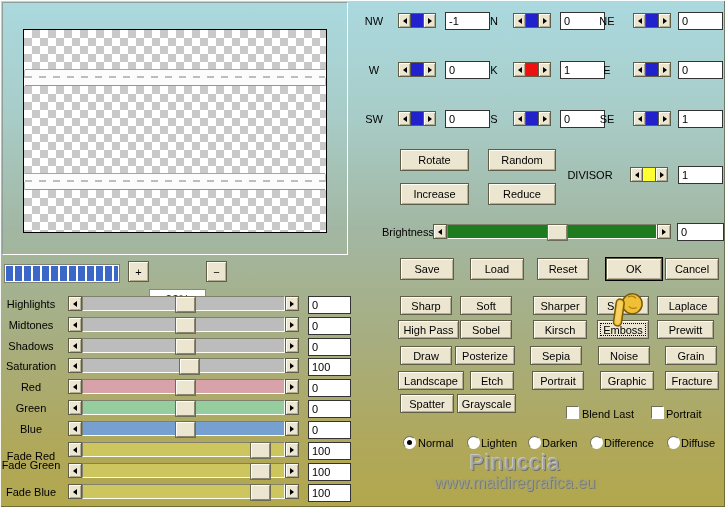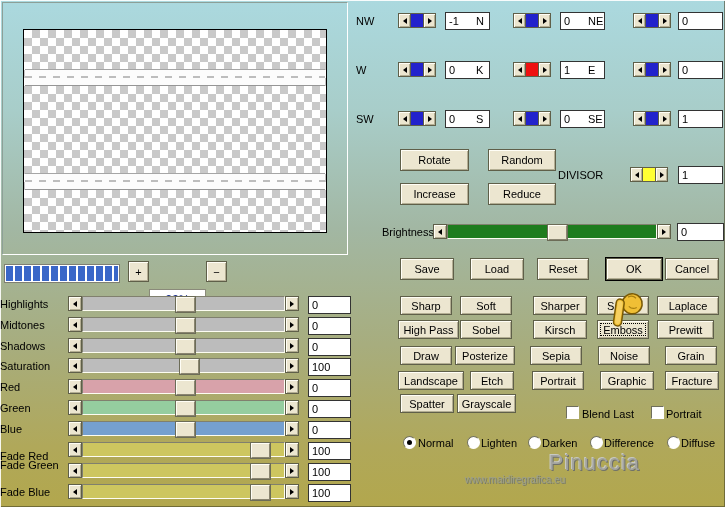--- a/index.html
+++ b/index.html
@@ -44,44 +44,44 @@
   .spin{position:absolute;height:15px;display:flex;}
   .sb{width:13px;height:15px;box-sizing:border-box;background:#ece6d0;border:1px solid #5f5f49;
       box-shadow:inset 1px 1px 0 #fffef6, inset -1px -1px 0 #b3ae93;
       display:flex;align-items:center;justify-content:center;}
   .mid{width:12px;height:15px;box-sizing:border-box;border-top:1px solid #5f5f49;border-bottom:1px solid #5f5f49;}
   .tl{width:0;height:0;border:3px solid transparent;border-right:4px solid #000;margin-left:-3px;}
   .tr{width:0;height:0;border:3px solid transparent;border-left:4px solid #000;margin-right:-3px;}
 
   
   .lbl{position:absolute;font-size:11px;white-space:nowrap;}
-  .rlbl{text-align:left;}
+  .rlbl{text-align:center;}
 
   
   .strack{position:absolute;height:15px;box-sizing:border-box;border:1px solid;
           border-color:#80806e #fdfdf2 #fdfdf2 #80806e;}
   .sthumb{position:absolute;top:0;width:17px;height:13px;background:#ece6d0;border:1px solid;
           border-color:#fffef6 #8a8570 #8a8570 #fffef6;box-shadow:0 0 0 1px #6c6c57;}
   .sarrow{position:absolute;width:14px;height:15px;box-sizing:border-box;background:#ece6d0;border:1px solid #5f5f49;
           box-shadow:inset 1px 1px 0 #fffef6, inset -1px -1px 0 #b3ae93;
           display:flex;align-items:center;justify-content:center;}
 
   
   .cbx{position:absolute;width:11px;height:11px;background:#fff;border:1px solid;
        border-color:#6f6f5c #ffffff #ffffff #6f6f5c;}
   .radio{position:absolute;width:11px;height:11px;border-radius:50%;background:#fff;border:1px solid;
          border-color:#6f6f5c #ffffff #ffffff #6f6f5c;}
   .radio.on::after{content:"";position:absolute;left:3px;top:3px;width:5px;height:5px;border-radius:50%;background:#000;}
 
   .zoombox{position:absolute;background:#fff;border:1px solid #8a8a7a;display:flex;align-items:center;justify-content:center;
            color:#1c2f8c;font-size:12px;margin-top:28px;}
 
-  .wm-name{position:absolute;left:390px;top:450px;width:250px;text-align:right;font-size:22px;
+  .wm-name{position:absolute;left:390px;top:450px;width:250px;text-align:center;font-size:22px;
            color:#a3a4a0;text-shadow:1px 1px 0 #70716a, -1px -1px 0 #c8c9c2;letter-spacing:1px;}
-  .wm-url{position:absolute;left:390px;top:474px;width:250px;text-align:center;font-size:10px;
+  .wm-url{position:absolute;left:390px;top:474px;width:250px;text-align:center;font-size:16px;
           color:#9b9e8e;text-shadow:1px 1px 0 #767969;}
 </style>
 </head>
 <body>
 
 <div id="app">
 
   <div class="panel"></div>
   <div class="preview">
     <div class="lace-bar" style="top:39px"></div>

